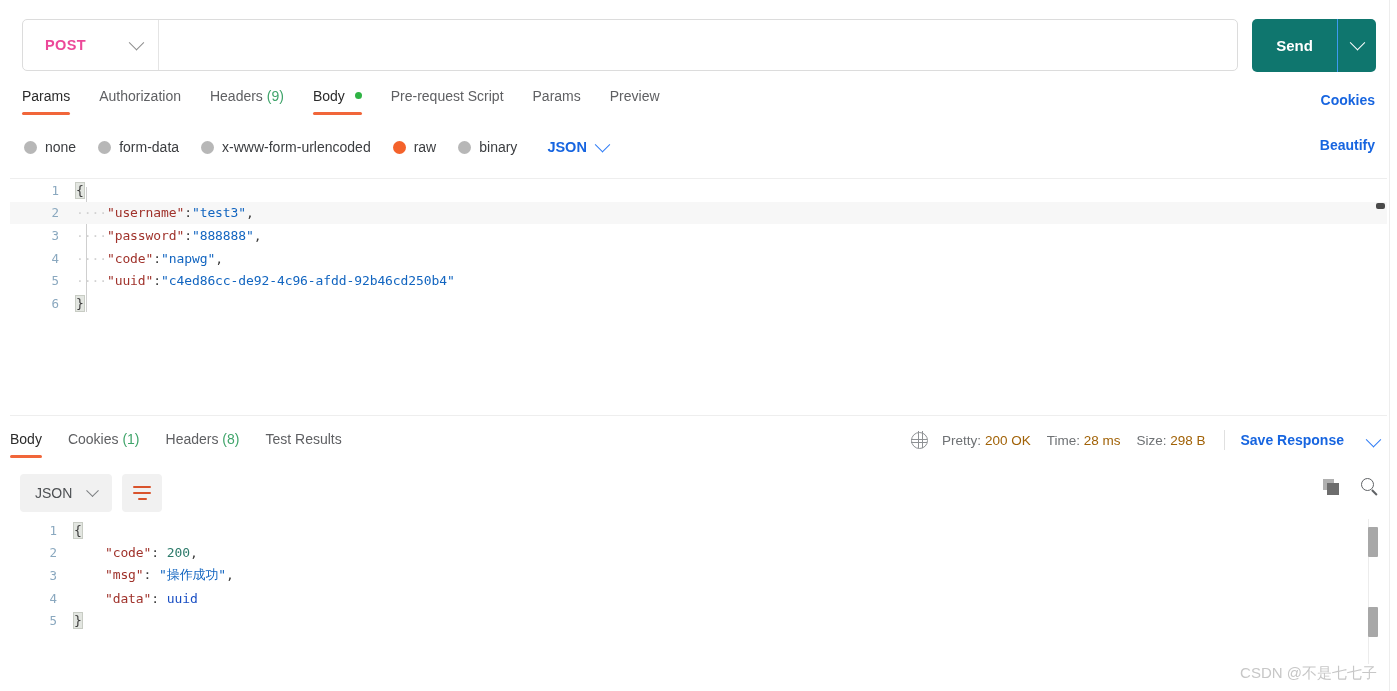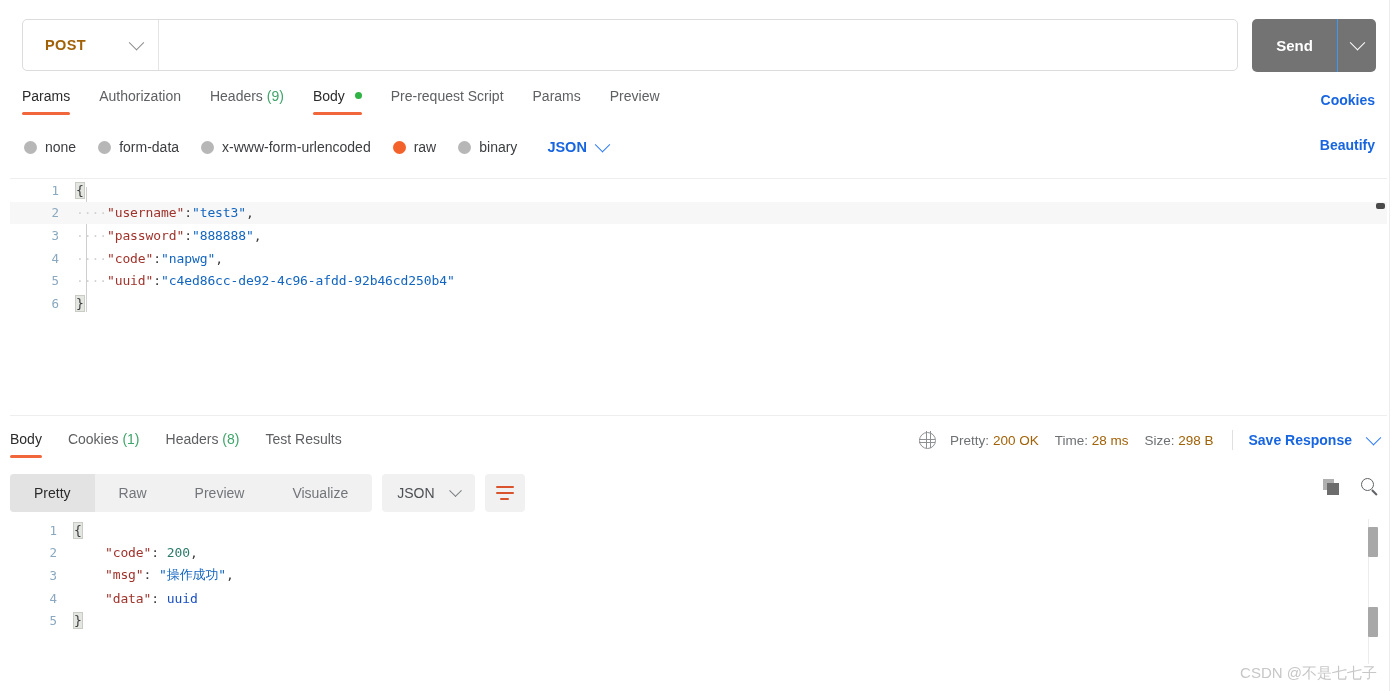--- a/index.html
+++ b/index.html
@@ -24,38 +24,38 @@
     background: #fff; display: flex; align-items: center;
   }
   .method-box {
     width: 136px; height: 100%;
     display: flex; align-items: center; justify-content: space-between;
     padding: 0 16px 0 22px;
     border-right: 1px solid #e4e4e4;
     cursor: pointer;
   }
   .method-label {
-    font-size: 14.5px; font-weight: bold; color: #a16207; letter-spacing: .4px;
+    font-size: 14.5px; font-weight: bold; color: #ec4899; letter-spacing: .4px;
   }
   .chev {
     display: inline-block; width: 11px; height: 11px;
     border-right: 1.6px solid #8d8d8d; border-bottom: 1.6px solid #8d8d8d;
     transform: rotate(45deg) translate(-2px,-2px);
   }
   .chev.blue { border-color: #2f7cf6; }
   .chev.white { border-color: #ffffff; }
   .url-input {
     flex: 1; height: 100%; border: 0; outline: none;
     padding: 0 0 0 18px; font-size: 14.5px; color: #34373c;
     font-family: "Liberation Sans", sans-serif; background: transparent;
   }
   .send-group {
     position: absolute; left: 1252px; top: 19px;
     width: 124px; height: 53px;
-    background: #737373; border-radius: 5px;
+    background: #0f766e; border-radius: 5px;
     display: flex; align-items: center; overflow: hidden;
   }
   .send-btn {
     flex: 1; height: 100%; display: flex; align-items: center; justify-content: center;
     color: #fff; font-size: 15px; font-weight: bold; cursor: pointer;
     border-right: 1px solid #3d99f2;
   }
   .send-caret {
     width: 38px; height: 100%; display:flex; align-items:center; justify-content:center;
     cursor: pointer;
@@ -168,21 +168,21 @@
   }
   .globe::after {
     content:''; position:absolute; left:-1.4px; top:6px; width:16.4px; height:2.8px;
     border-top:1.4px solid #8e9194; border-bottom:1.4px solid #8e9194;
   }
   .stat-item { margin-right: 16px; white-space:nowrap; }
   .stat-item .v { color: #a16207; }
   .divider-v { width:1px; height:20px; background:#e0e0e0; margin: 0 16px 0 2px; }
   .save-resp {
     font-size: 14px; font-weight:bold; color:#1765e0; cursor:pointer;
-    display:flex; align-items:center; gap:16px;
+    display:flex; align-items:flex-end; gap:24px;
   }
 
   
   .res-toolbar {
     position:absolute; left: 0; top: 471px; width: 1397px; height: 44px;
     display:flex; align-items:center; padding-left: 10px;
   }
   .seg {
     display:flex; align-items:center; height: 38px;
     background:#f1f1f1; border-radius:4px; overflow:hidden;
@@ -402,26 +402,20 @@
       <span class="v">298 B</span>
     </span>
     <span class="divider-v"></span>
     <span class="save-resp">
       <span>Save Response</span>
       <span class="chev blue"></span>
     </span>
   </div>
 
   <div class="res-toolbar">
-    <div class="seg">
-      <div class="seg-item active">Pretty</div>
-      <div class="seg-item">Raw</div>
-      <div class="seg-item">Preview</div>
-      <div class="seg-item">Visualize</div>
-    </div>
     <div class="json-drop">
       <span>JSON</span>
       <span class="chev-sm"></span>
     </div>
     <div class="wrap-btn">
       <span class="wl wl1"></span>
       <span class="wl wl2"></span>
       <span class="wl wl3"></span>
     </div>
   </div>

